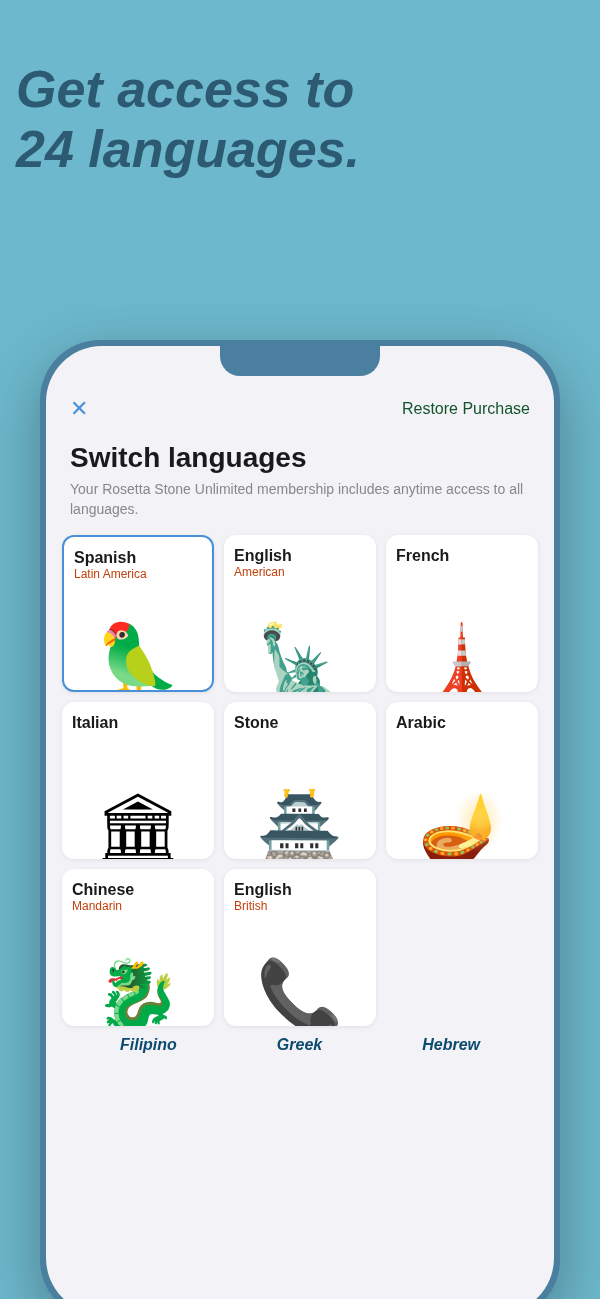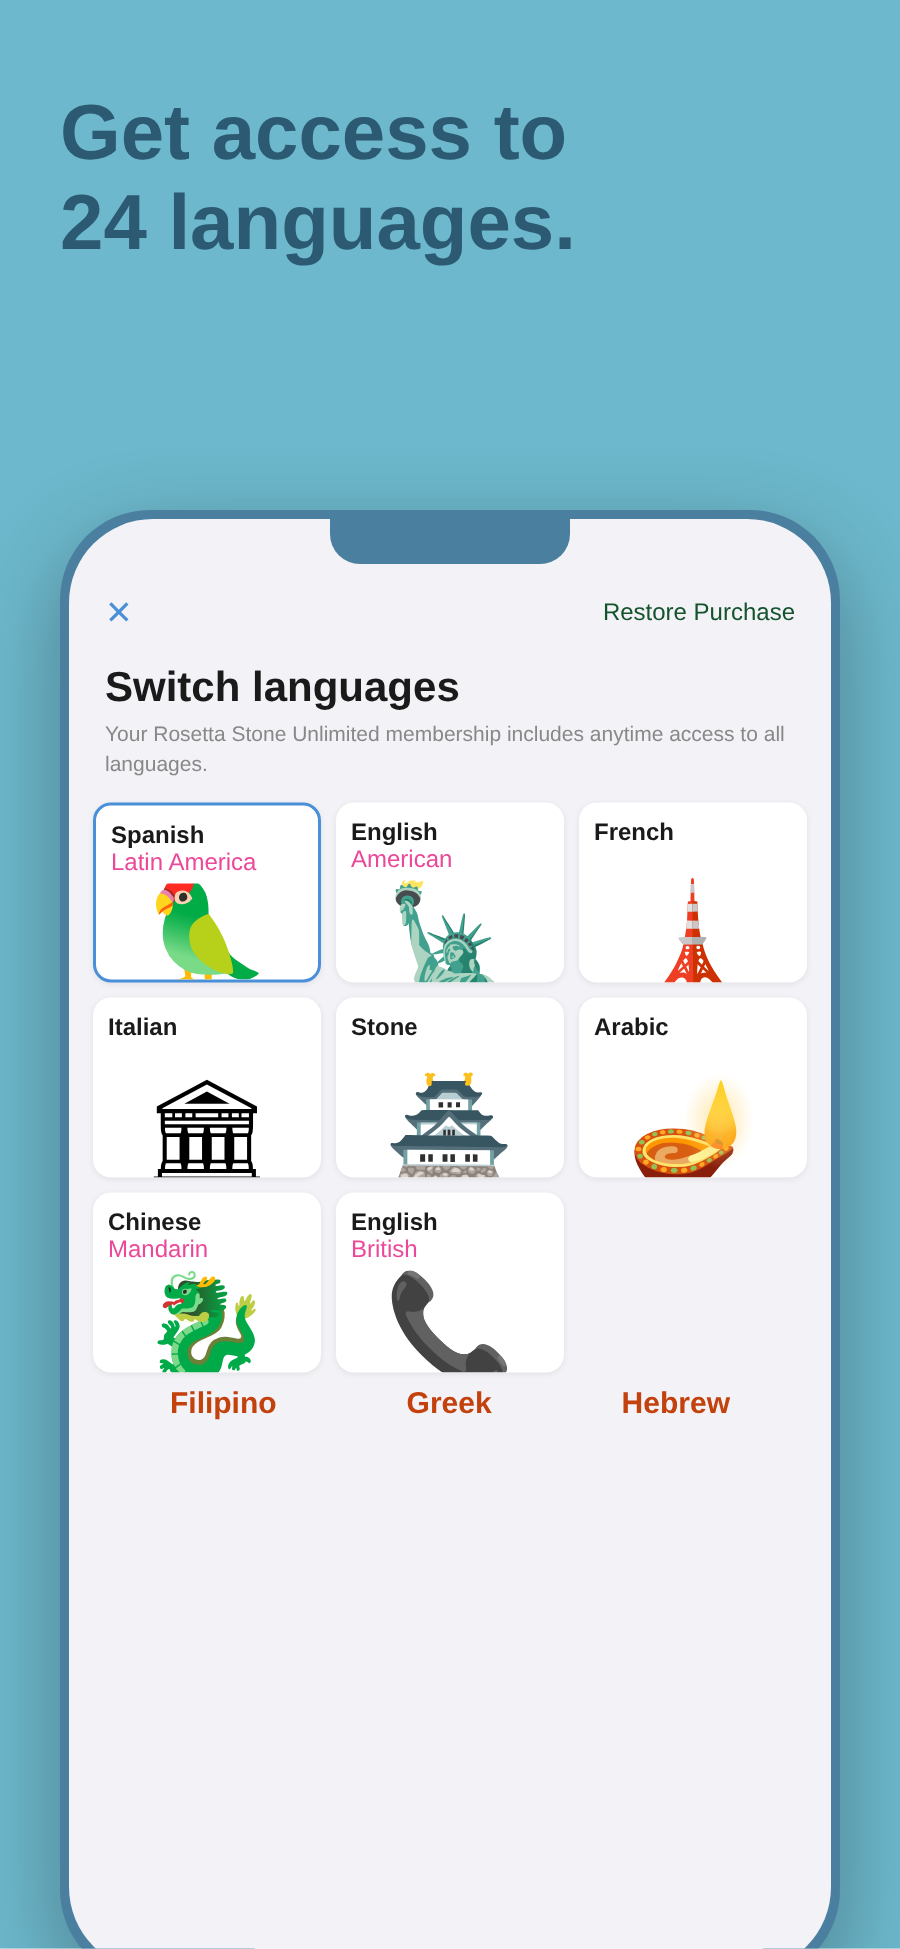--- a/index.html
+++ b/index.html
@@ -6,21 +6,22 @@
     body {
       width: 600px;
       height: 1299px;
       background-color: #6db8cc;
       font-family: -apple-system, BlinkMacSystemFont, 'Segoe UI', Helvetica, Arial, sans-serif;
       overflow: hidden;
       position: relative;
     }
 
     .hero-text {
-      padding: 60px 40px 30px 40px;
+      padding: 60px 40px 30px 16px;
+      font-style: italic;
     }
 
     .hero-title {
       font-size: 52px;
       font-weight: 800;
       color: #2d5a73;
       line-height: 1.15;
     }
 
     .phone-wrapper {
@@ -108,21 +109,21 @@
       display: grid;
       grid-template-columns: repeat(3, 1fr);
       gap: 10px;
       padding: 0 16px;
     }
 
     .lang-card {
       background: #fff;
       border-radius: 12px;
       overflow: hidden;
-      height: 120px;
+      height: 157px;
       display: flex;
       flex-direction: column;
       position: relative;
       box-shadow: 0 1px 4px rgba(0,0,0,0.08);
       cursor: pointer;
     }
 
     .lang-card.selected {
       border: 2px solid #4a90d9;
     }
@@ -131,22 +132,22 @@
       padding: 12px 10px 4px 10px;
     }
 
     .lang-name {
       font-size: 16px;
       font-weight: 600;
       color: #1a1a1a;
     }
 
     .lang-variant {
-      font-size: 16px;
-      color: #ec4899;
+      font-size: 12px;
+      color: #c2410c;
     }
 
     .lang-image {
       flex: 1;
       display: flex;
       align-items: flex-end;
       justify-content: center;
       overflow: hidden;
       position: relative;
     }
@@ -163,23 +164,24 @@
       text-align: center;
       font-size: 14px;
       color: #888;
       padding: 8px 0;
       display: flex;
       justify-content: space-around;
       padding: 10px 24px 0;
     }
 
     .bottom-hint-item {
-      font-size: 20px;
+      font-size: 16px;
       font-weight: 600;
-      color: #c2410c;
+      color: #0c4a6e;
+      font-style: italic;
     }
   </style>
 </head>
 <body>
 
 <div class="hero-text">
   <h1 class="hero-title">
     <span>Get access to</span><br>
     <span>24 languages.</span>
   </h1>

